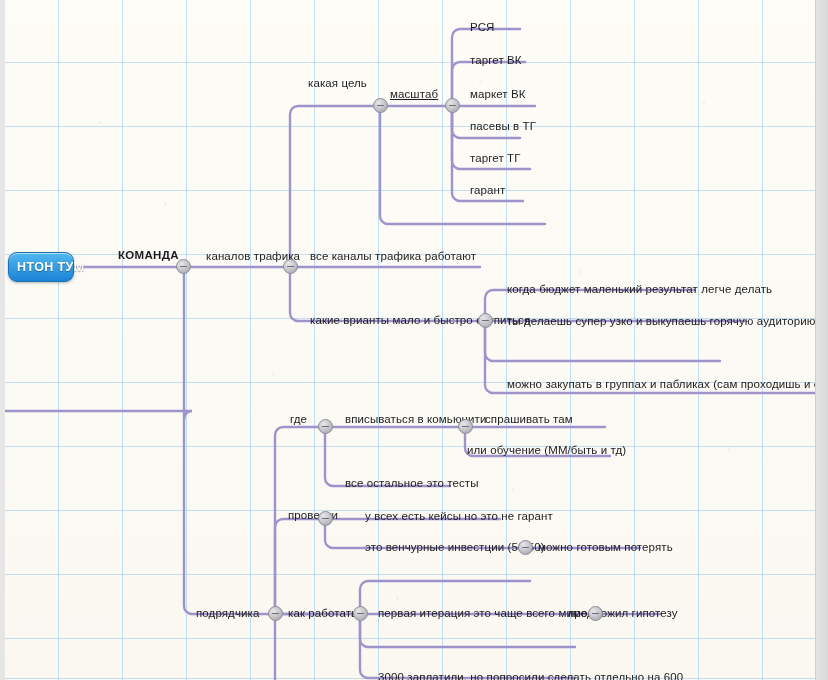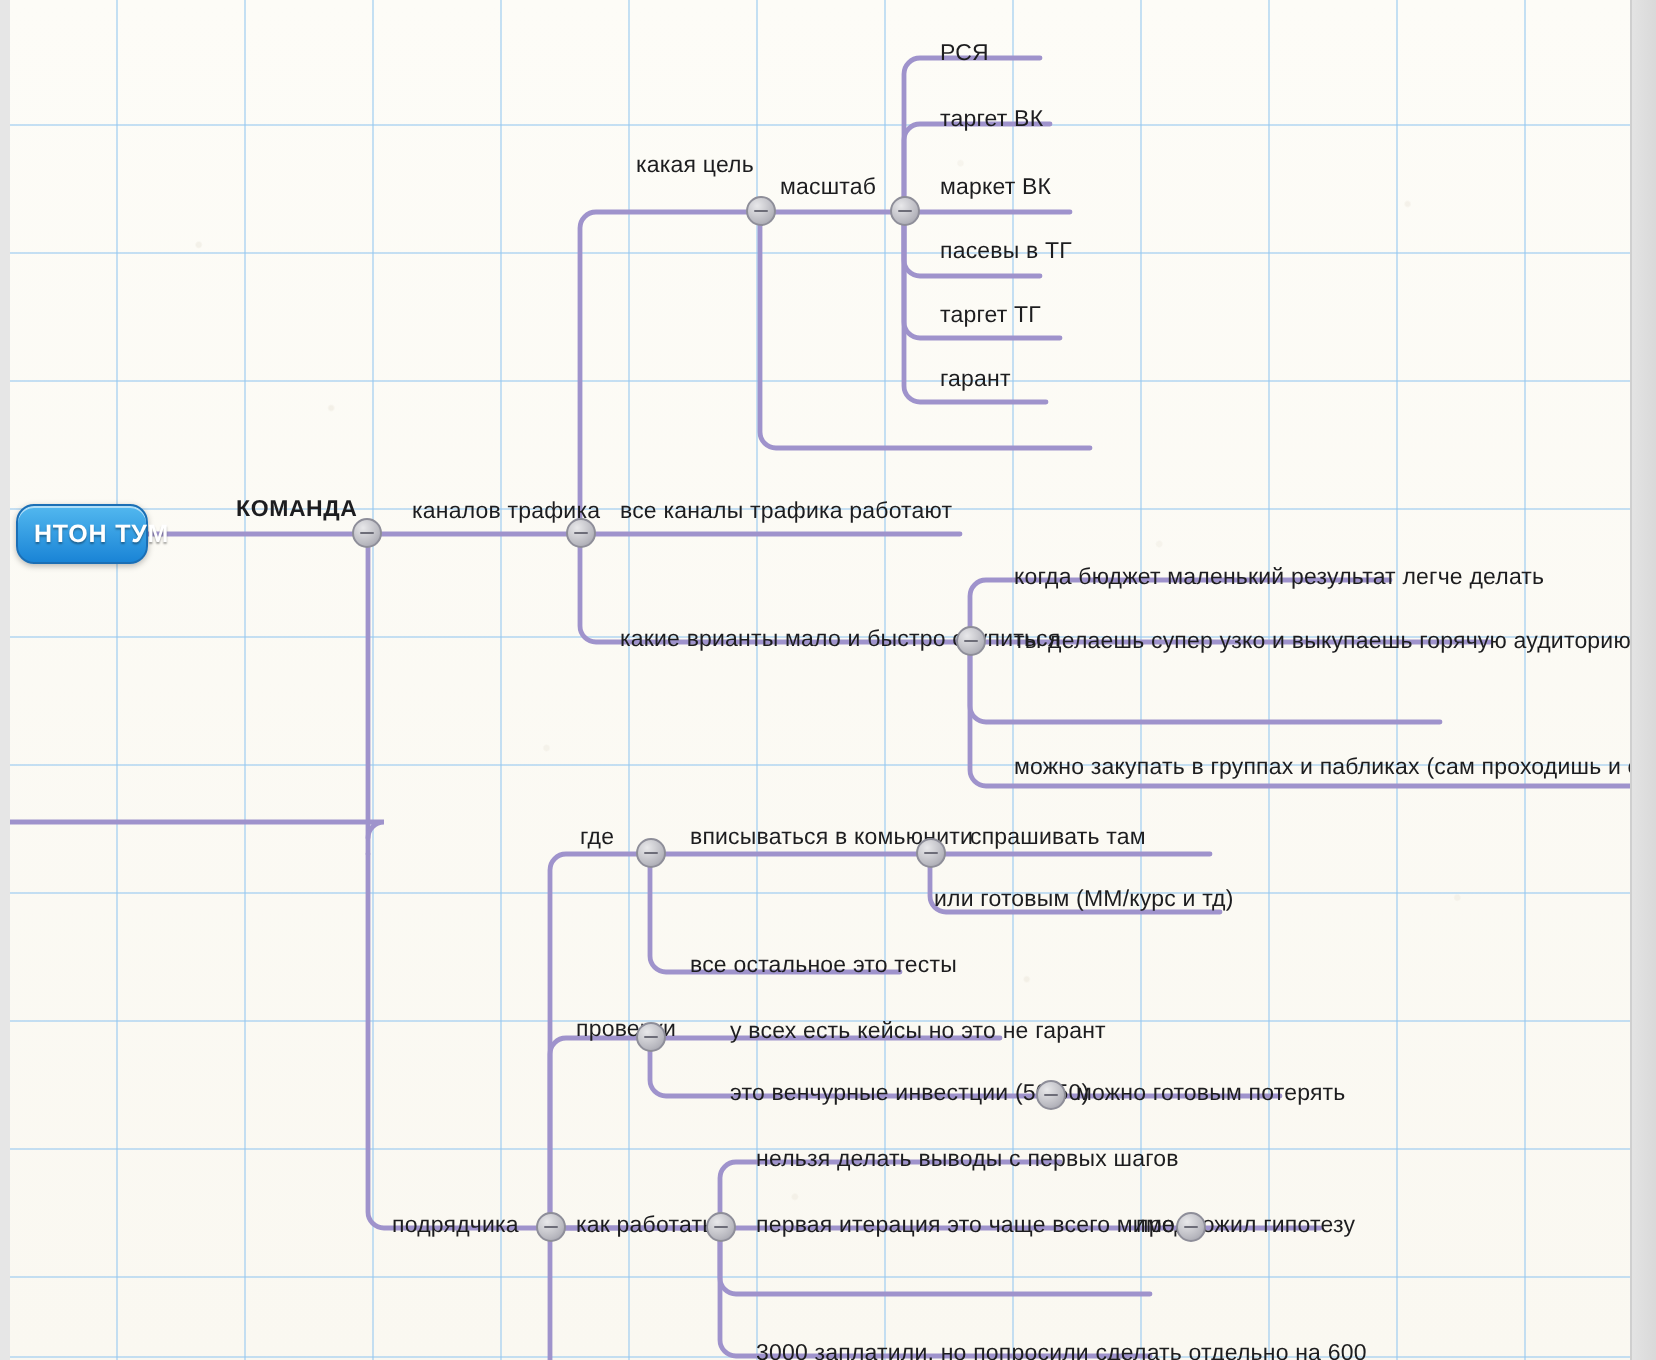--- a/index.html
+++ b/index.html
@@ -125,51 +125,50 @@
 
     <path d="M595 614 H660"></path>
   </svg>
 
   <div class="root-node" style="left:8px;top:252px;width:66px;height:30px;">
     <span>НТОН ТУМ</span>
   </div>
 
   <div class="label bold" style="left:118px;top:249px;">КОМАНДА</div>
   <div class="label" style="left:206px;top:250px;">каналов трафика</div>
-  <div class="label" style="left:308px;top:77px;margin-left:10px;">какая цель</div>
-  <div class="label" style="left:390px;top:88px;">масштаб</div>
+  <div class="label" style="left:308px;top:77px;">какая цель</div>
+  <div class="label" style="left:390px;top:88px;text-decoration:underline;">масштаб</div>
 
   <div class="label" style="left:470px;top:21px;">РСЯ</div>
   <div class="label" style="left:470px;top:54px;">таргет ВК</div>
   <div class="label" style="left:470px;top:88px;">маркет ВК</div>
   <div class="label" style="left:470px;top:120px;">пасевы в ТГ</div>
   <div class="label" style="left:470px;top:152px;">таргет ТГ</div>
   <div class="label" style="left:470px;top:184px;">гарант</div>
 
   <div class="label" style="left:310px;top:250px;">все каналы трафика работают</div>
   <div class="label" style="left:310px;top:314px;">какие врианты мало и быстро окупиться</div>
 
   <div class="label" style="left:507px;top:283px;">когда бюджет маленький результат легче делать</div>
   <div class="label" style="left:507px;top:315px;">ты делаешь супер узко и выкупаешь горячую аудиторию</div>
   <div class="label" style="left:507px;top:378px;">можно закупать в группах и пабликах (сам проходишь и отбираешь по активност</div>
 
   <div class="label" style="left:290px;top:413px;">где</div>
   <div class="label" style="left:345px;top:413px;">вписываться в комьюнити</div>
   <div class="label" style="left:485px;top:413px;">спрашивать там</div>
-  <div class="label" style="left:467px;top:444px;">или готовым (ММ/курс и тд)</div>
+  <div class="label" style="left:467px;top:444px;">или обучение (ММ/быть и тд)</div>
   <div class="label" style="left:345px;top:477px;">все остальное это тесты</div>
 
   <div class="label" style="left:288px;top:509px;">проверки</div>
   <div class="label" style="left:365px;top:510px;">у всех есть кейсы но это не гарант</div>
   <div class="label" style="left:365px;top:541px;">это венчурные инвестции (50/50)</div>
   <div class="label" style="left:538px;top:541px;">можно готовым потерять</div>
 
   <div class="label" style="left:196px;top:607px;">подрядчика</div>
   <div class="label" style="left:288px;top:607px;">как работать</div>
-  <div class="label" style="left:378px;top:574px;">нельзя делать выводы с первых шагов</div>
   <div class="label" style="left:378px;top:607px;">первая итерация это чаще всего мимо</div>
   <div class="label" style="left:568px;top:607px;">предложил гипотезу</div>
   <div class="label" style="left:378px;top:671px;">3000 заплатили, но попросили сделать отдельно на 600</div>
 
   <div class="toggle" style="left:176px;top:259px;">
       <i></i>
     </div>
   <div class="toggle" style="left:283px;top:259px;">
       <i></i>
     </div>

